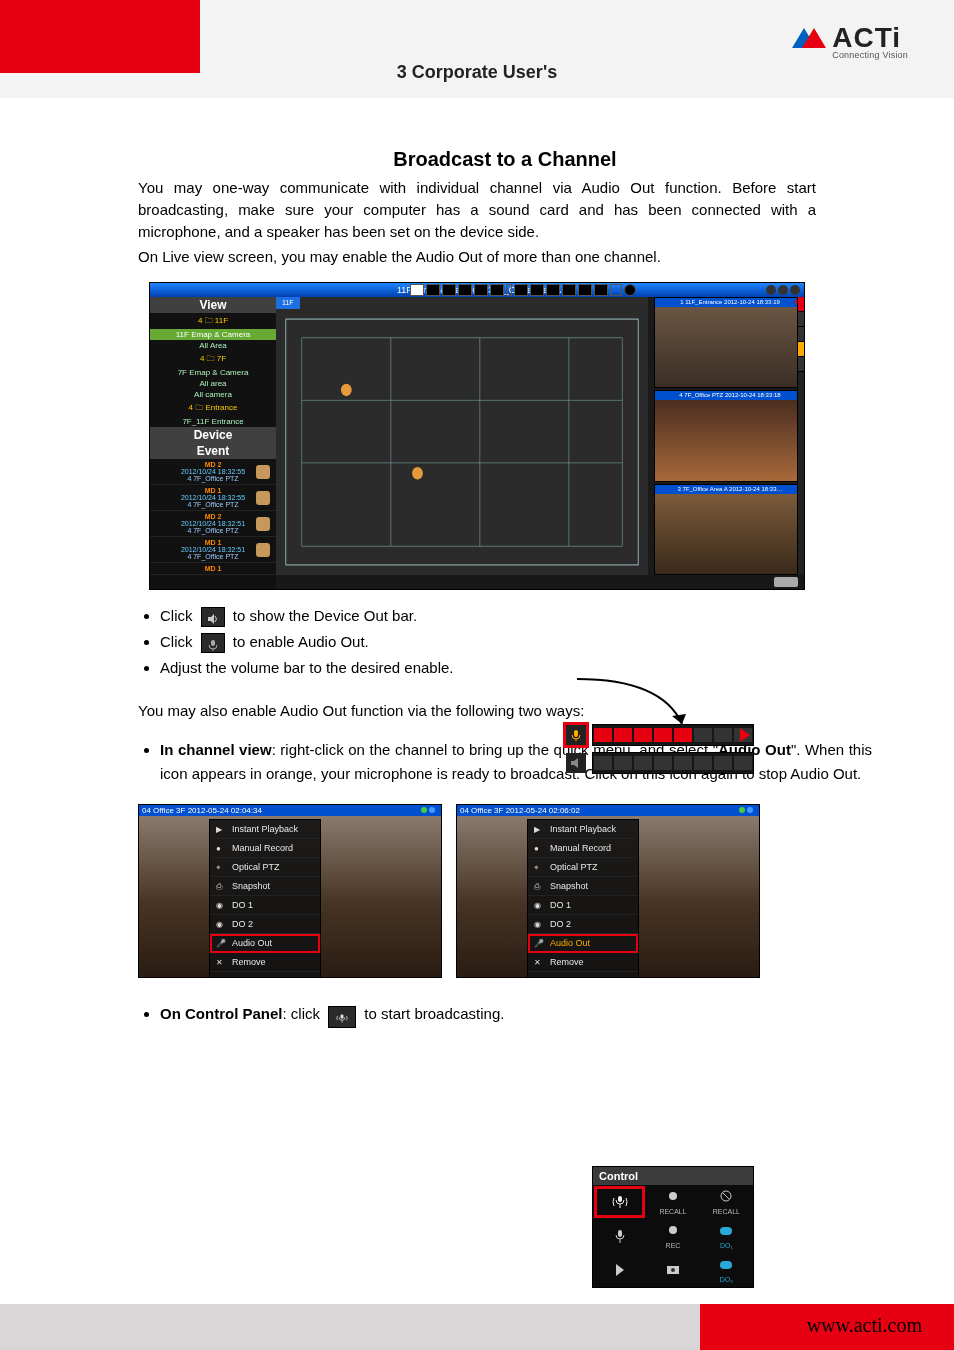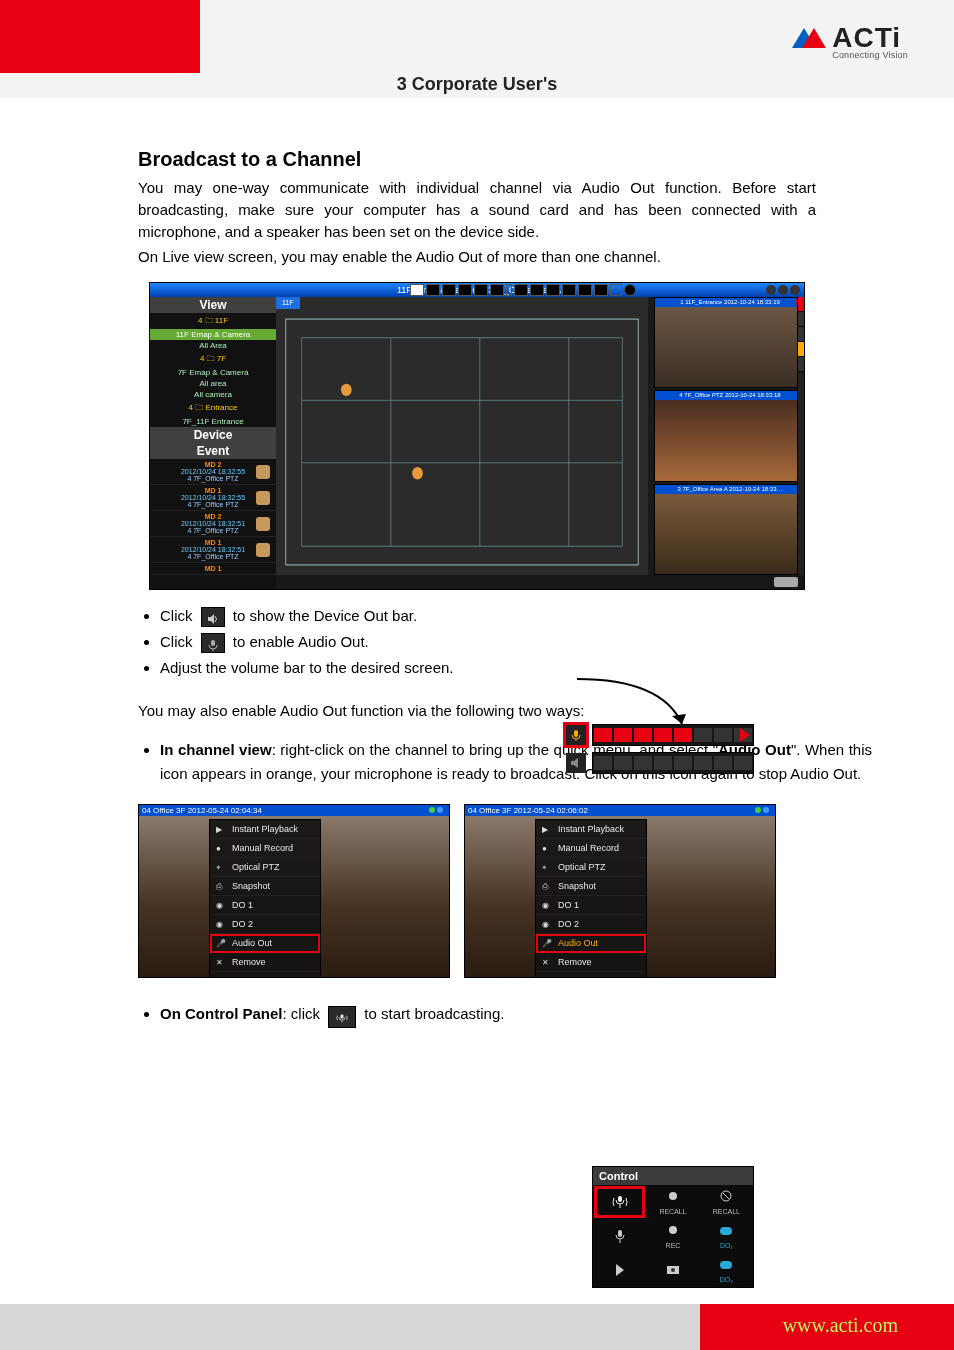--- a/index.html
+++ b/index.html
@@ -1,26 +1,26 @@
 <!DOCTYPE html>
 <html><head>
 <meta charset="utf-8">
 <style>
   body { margin:0; padding:0; font-family: Arial, Helvetica, sans-serif; background:#fff; color:#000; }
   .page { width:954px; height:1350px; position:relative; margin:0 auto; background:#fff; box-shadow:0 0 4px #ccc; }
   .hdr { position:relative; height:98px; background:#f3f3f3; }
   .red-block { position:absolute; left:0; top:0; width:200px; height:73px; background:#e60012; }
-  .hdr-title { position:absolute; left:50%; transform:translateX(-50%); top:74px; font-weight:bold; font-size:18px; color:#222; }
+  .hdr-title { position:absolute; left:50%; transform:translateX(-50%); top:62px; font-weight:bold; font-size:18px; color:#222; }
   .logo { position:absolute; right:46px; top:22px; text-align:left; font-weight:bold; font-family: Arial; }
   .logo .mark { display:inline-block; width:34px; height:28px; vertical-align:middle; margin-right:6px; position:relative; }
   .logo .mark svg { width:34px; height:28px; }
   .logo .brand { font-size:28px; letter-spacing:1px; color:#222; vertical-align:middle; }
   .logo .tag { display:block; font-size:9px; color:#555; font-weight:normal; margin-left:40px; margin-top:-4px; letter-spacing:.2px; }
   .content { position:absolute; left:82px; right:82px; top:98px; bottom:60px; padding-top:50px; }
-  .h2 { font-weight:bold; font-size:20px; margin:0 0 6px 56px; color:#000; }
+  .h2 { font-weight:bold; font-size:20px; margin:0 0 6px 56px; color:#000;text-align:center; }
   .p  { font-size:15px; margin:4px 56px 0 56px; line-height:1.45; text-align:justify; }
 
   .fig { margin:14px auto; display:block; }
   .fig1 { width:654px; height:306px; border:1px solid #000; background:#1a1a1a; position:relative; overflow:hidden;text-align:center; }
   .f1-title { position:absolute; left:0; top:0; right:0; height:14px; background:linear-gradient(#2086ff,#0040b0); color:#fff; font-size:9px; padding-left:4px; line-height:14px; }
   .f1-toolbar { position:absolute; left:260px; top:0; height:14px; display:flex; gap:2px; align-items:center; }
   .f1-toolbar span { width:12px; height:10px; background:#000; border:1px solid #555; display:inline-block; }
   .f1-toolbar .wht { background:#fff; }
   .f1-right-icons { position:absolute; right:4px; top:0; height:14px; display:flex; gap:2px; align-items:center; }
   .f1-right-icons span { width:10px; height:10px; background:#333; border-radius:50%; display:inline-block; }
@@ -63,21 +63,21 @@
   .micbar .seg.red span:nth-child(-n+5){ background:#e60012; }
   .micbar .bar .arrowR { position:absolute; right:3px; top:3px; width:0; height:0; border-left:10px solid #e60012; border-top:7px solid transparent; border-bottom:7px solid transparent; }
 
   ul.simple { list-style:disc; margin:10px 0 0 78px; padding:0; font-size:15px; line-height:1.6; }
   ul.simple li { margin-bottom:2px; }
 
   .inline-icon { display:inline-block; width:22px; height:18px; background:#2a2a2a; vertical-align:-4px; margin:0 4px; border:1px solid #000; text-align:center; }
   .inline-icon svg { width:12px; height:12px; margin-top:2px; }
 
   .fig2 { display:flex; gap:14px; justify-content:flex-start; margin:18px 0 0 56px; }
-  .ctxpanel { width:302px; height:172px; background:#5a4436; position:relative; border:1px solid #000; overflow:hidden;padding-left:8px; }
+  .ctxpanel { width:302px; height:172px; background:#5a4436; position:relative; border:1px solid #000; overflow:hidden; }
   .ctxpanel .bar { position:absolute; left:0; right:0; top:0; height:11px; background:#0050d0; color:#fff; font-size:8px; line-height:11px; padding-left:3px; }
   .ctxpanel .scene { position:absolute; inset:11px 0 0 0; background:linear-gradient(#8a7a6c 0%, #473323 55%, #2a1c12 100%); }
   .ctxpanel .menu { position:absolute; left:70px; top:14px; width:110px; background:rgba(20,20,20,.92); font-size:9px; color:#e8e8e8; border:1px solid #000; }
   .ctxpanel .menu .mi { display:flex; align-items:center; height:18px; padding:0 6px; gap:6px; border-bottom:1px solid #222; }
   .ctxpanel .menu .mi svg { width:10px; height:10px; flex:0 0 10px; }
   .ctxpanel .menu .mi.hi { outline:2px solid #e60012; outline-offset:-2px; }
   .ctxpanel .menu .mi .org { color:#ffae00; }
   .ctxpanel .dots { position:absolute; right:6px; top:2px; display:flex; gap:2px; }
   .ctxpanel .dots span { width:6px; height:6px; background:#4c4; border-radius:50%; display:inline-block; }
   .ctxpanel .dots span.b { background:#49f; }
@@ -85,21 +85,21 @@
   .ctrl { width:160px; background:#0c0c0c; color:#ddd; border:1px solid #000; position:absolute; right:118px; top:1068px; }
   .ctrl .hd { background:#3b3b3b; color:#fff; font-size:11px; font-weight:bold; padding:3px 6px; }
   .ctrl .grid { display:grid; grid-template-columns:repeat(3,1fr); }
   .ctrl .cell { height:34px; display:flex; flex-direction:column; align-items:center; justify-content:center; font-size:7px; color:#bbb; gap:2px; }
   .ctrl .cell svg { width:16px; height:16px; }
   .ctrl .cell.red { outline:3px solid #e60012; outline-offset:-4px; }
   .ctrl .cell .do { color:#2aa8d8; }
 
   .footer { position:absolute; left:0; right:0; bottom:0; height:46px; background:#e60012; }
   .footer .gray { position:absolute; left:0; top:0; height:46px; width:700px; background:#d8d6d7; }
-  .footer .url { position:absolute; right:56px; top:10px; color:#bef264; font-size:20px; font-family: Georgia, 'Times New Roman', serif; }
+  .footer .url { position:absolute; right:32px; top:10px; color:#000000; font-size:20px; font-family: Georgia, 'Times New Roman', serif; }
 
   .steps-title { font-size:15px; margin:22px 56px 19px 56px; }
 </style>
 </head>
 <body>
 <div class="page">
 
 <div class="hdr">
   <div class="red-block"></div>
   <div class="hdr-title">3 Corporate User's</div>
@@ -270,21 +270,21 @@
               <path d="M8 3 Q11 6 8 9" stroke="#ccc" fill="none"></path>
             </svg></span>
       <span>to show the Device Out bar.</span></li>
     <li><span>Click</span>
       <span class="inline-icon"><svg viewBox="0 0 12 12">
               <rect x="4" y="1" width="4" height="6" rx="2" fill="#aaa"></rect>
               <path d="M2 6a4 4 0 0 0 8 0" stroke="#aaa" fill="none"></path>
               <line x1="6" y1="10" x2="6" y2="12" stroke="#aaa"></line>
             </svg></span>
       <span>to enable Audio Out.</span></li>
-    <li>Adjust the volume bar to the desired screen.</li>
+    <li>Adjust the volume bar to the desired enable.</li>
   </ul>
 
   <div class="steps-title">You may also enable Audio Out function via the following two ways:</div>
 
   <ul class="simple">
     <li style="text-align:justify"><b>In channel view</b><span>: right-click on the channel to bring up the quick menu, and select "</span><b>Audio Out</b><span>". When this icon appears in orange, your microphone is ready to broadcast. Click on this icon again to stop Audio Out.</span></li>
   </ul>
 
   <div class="fig2">
     <div class="ctxpanel">

